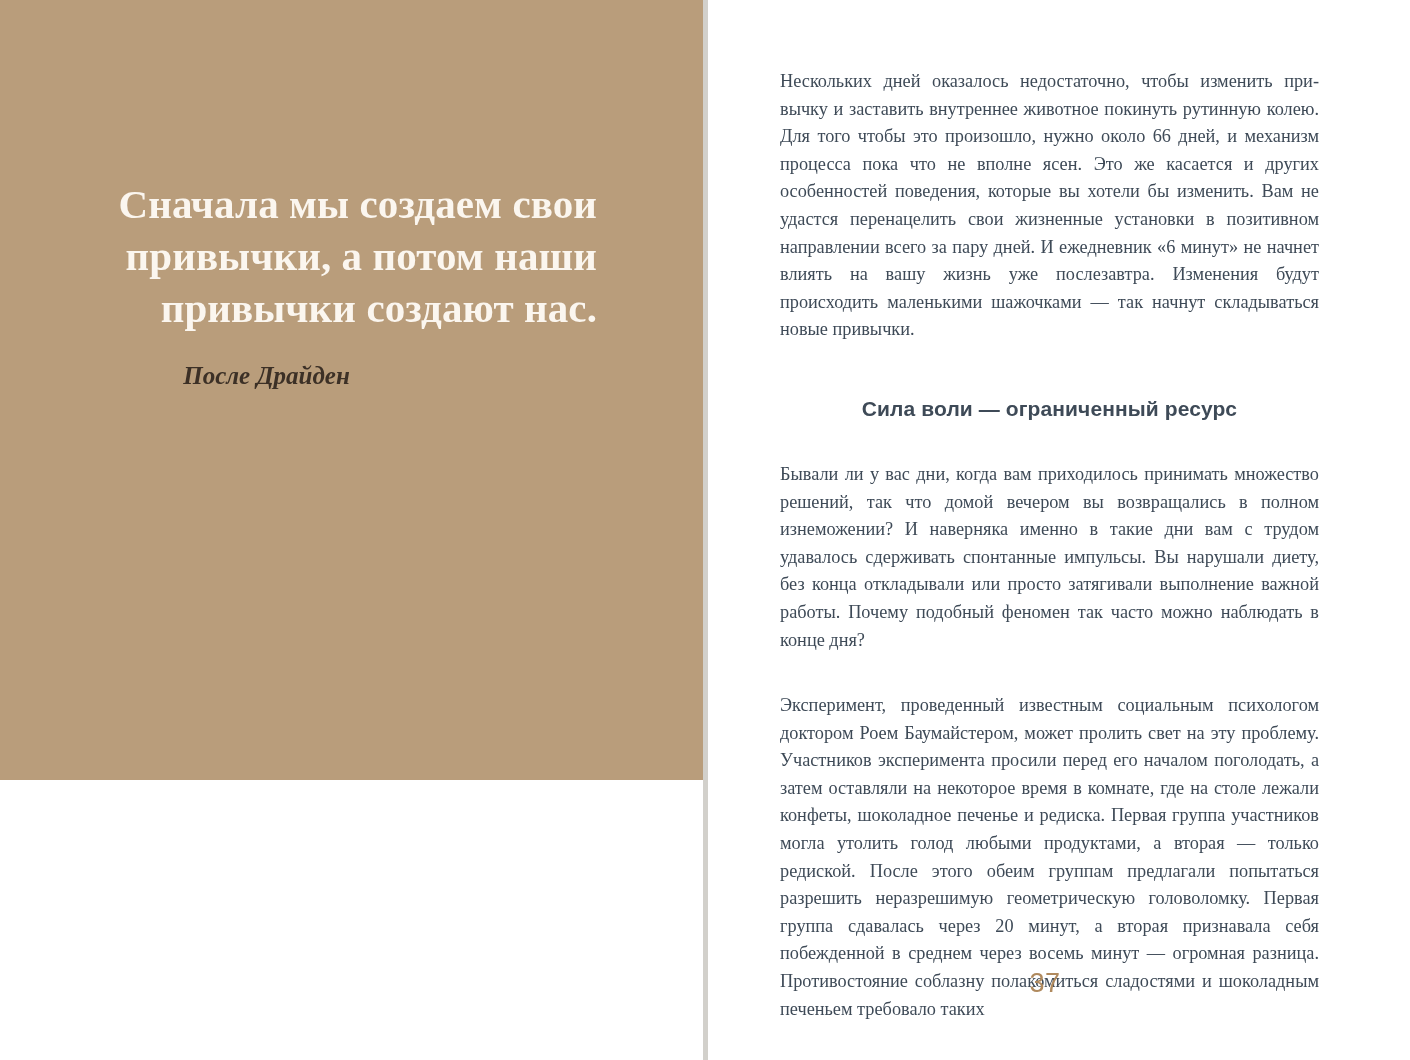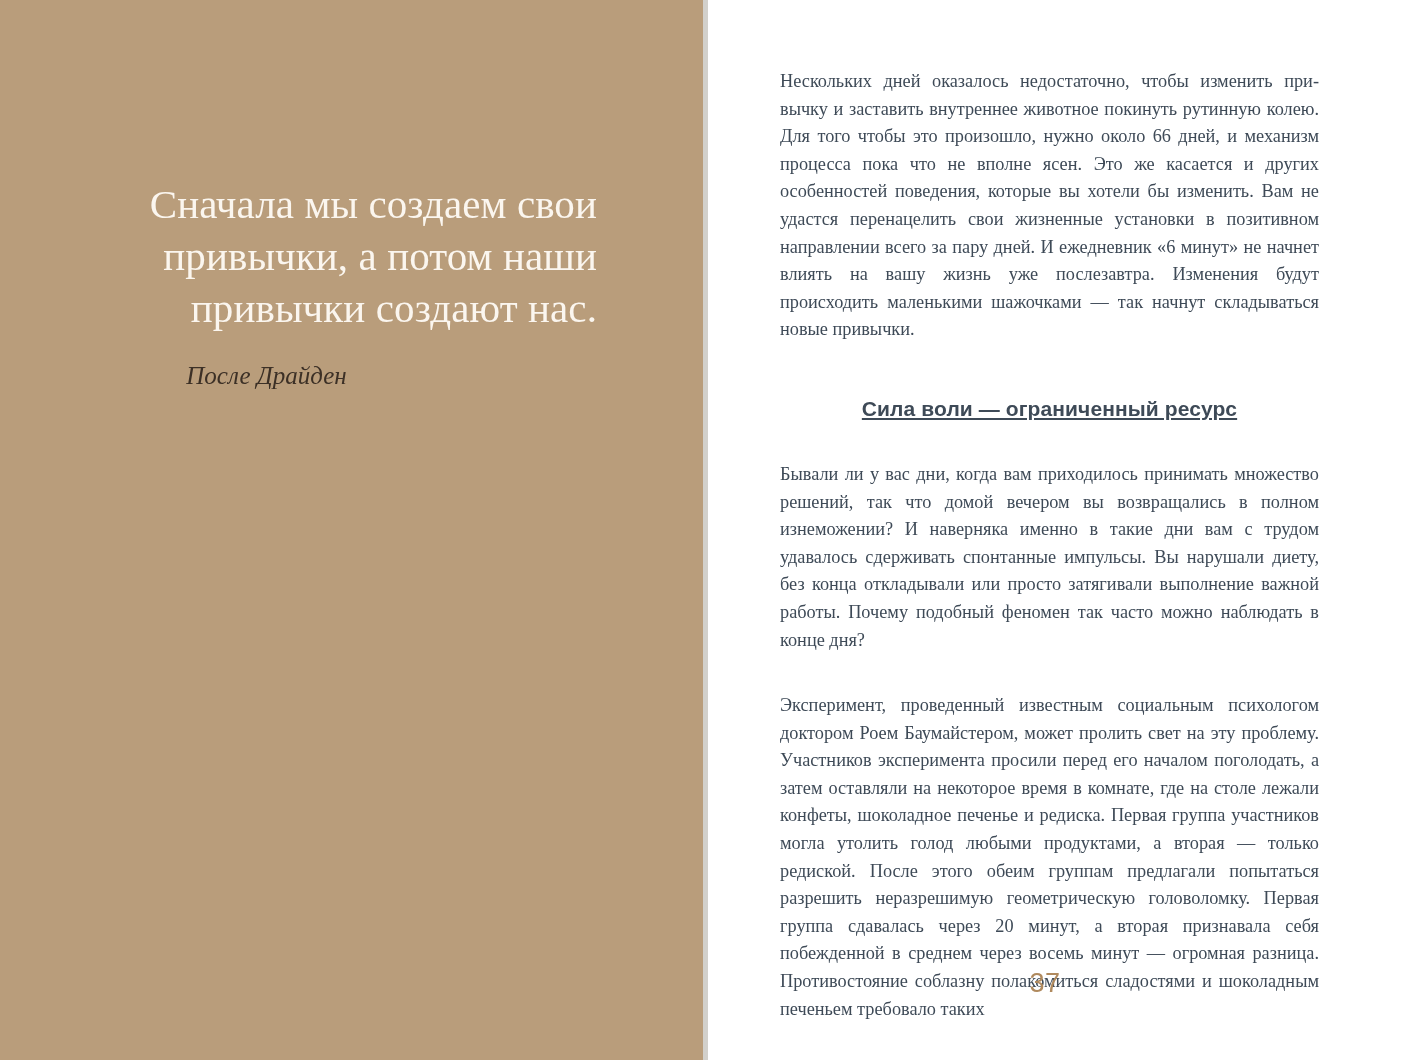--- a/index.html
+++ b/index.html
@@ -20,23 +20,24 @@
     width: 1410px;
     height: 1060px;
     display: flex;
     background: #ffffff;
   }
 
   
   .page-left {
     position: relative;
     width: 703px;
-    height: 1060px;
+    height: 780px;
     background: #b99d7b;
     flex: 0 0 703px;
+    font-weight: bold;
   }
 
   .quote-block {
     position: absolute;
     left: 96px;
     right: 106px;
     top: 178px;
     text-align: right;
   }
 
@@ -96,21 +97,20 @@
 
   .section-heading {
     font-family: "Liberation Sans", sans-serif;
     font-weight: bold;
     font-size: 21px;
     line-height: 28px;
     color: #3e4a57;
     text-align: center;
     margin: 0;
     letter-spacing: 0.1px;
-    text-decoration: underline;
   }
 
   .sp-before-heading { margin-top: 51px; }
   .sp-after-heading  { margin-top: 38px; }
 
   .folio {
     position: absolute;
     left: 4px;
     right: 0;
     top: 968px;

